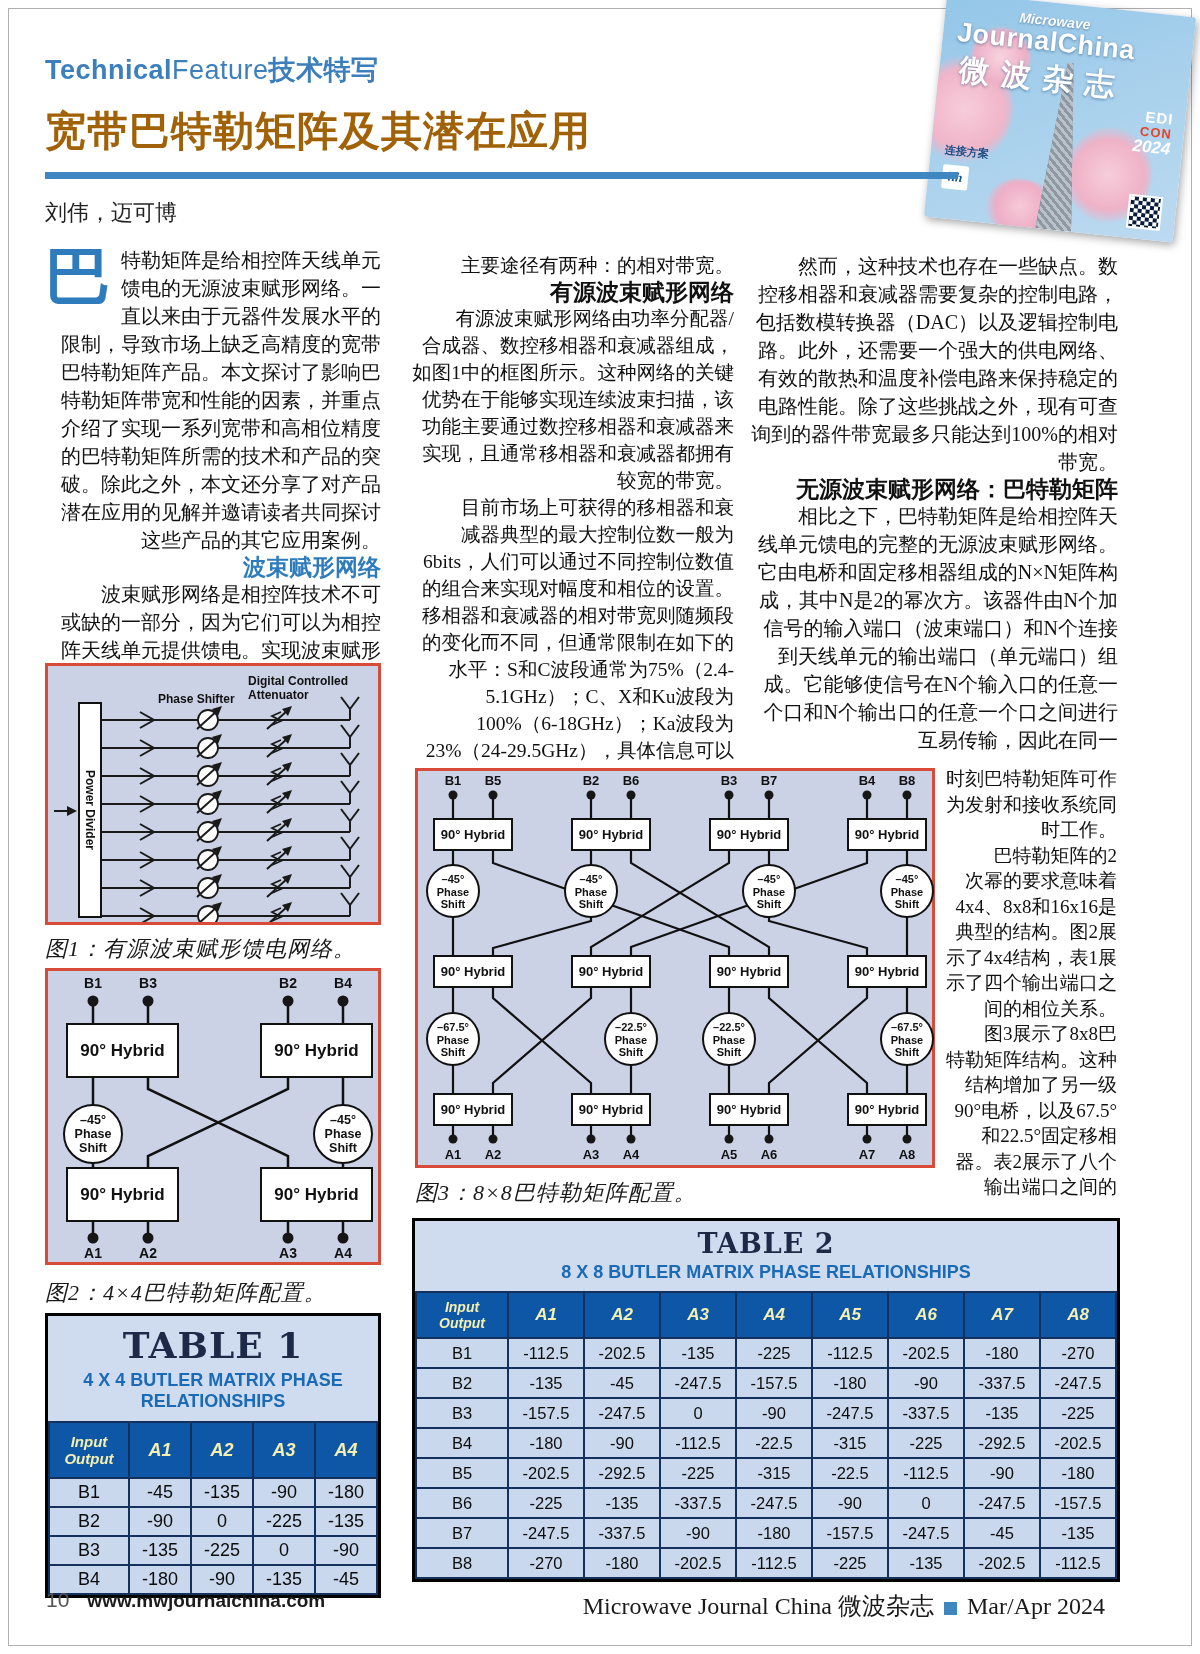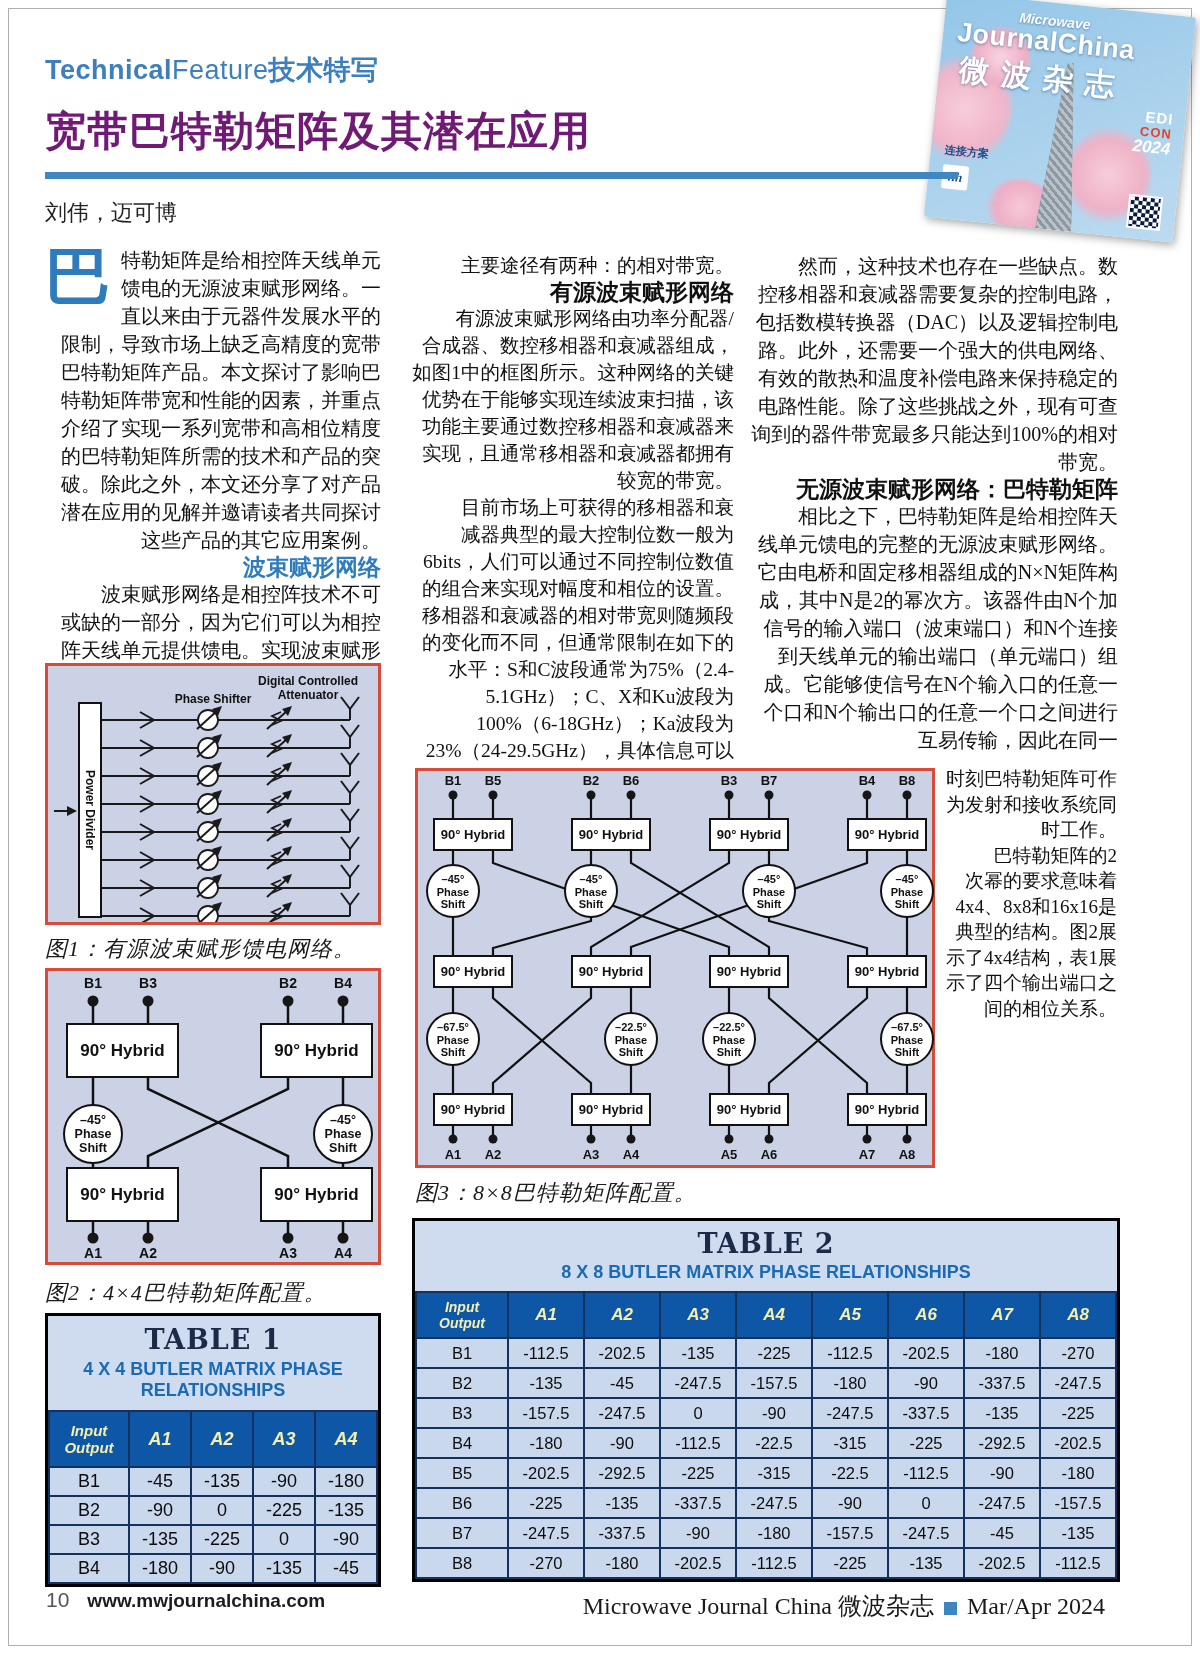--- a/index.html
+++ b/index.html
@@ -4,21 +4,21 @@
 <style>
   html,body{margin:0;padding:0;background:#e8e8e8;}
   .page{position:relative;width:1200px;height:1654px;background:#ffffff;margin:0 auto;overflow:hidden;
         font-family:"Liberation Serif","DejaVu Serif",serif;color:#111;}
   .frame{position:absolute;left:8px;top:8px;right:8px;bottom:8px;border:1px solid #b0b0b0;}
 
   
   .section-label{position:absolute;left:45px;top:52px;font-family:"Liberation Sans",sans-serif;
                  font-size:27px;color:#3c7fbc;letter-spacing:.5px;}
   .section-label .b{font-weight:700;}
-  .article-title{position:absolute;left:45px;top:104px;font-size:41px;font-weight:700;color:#701a75;letter-spacing:1px;}
+  .article-title{position:absolute;left:45px;top:104px;font-size:41px;font-weight:700;color:#a16207;letter-spacing:1px;}
   .title-rule{position:absolute;left:45px;top:172px;width:913px;height:7px;background:#3f87c1;}
   .authors{position:absolute;left:45px;top:198px;font-size:22px;color:#222;}
 
   
   .cover{position:absolute;left:935px;top:4px;width:250px;height:226px;transform:rotate(6deg);
          border-radius:3px;overflow:hidden;box-shadow:2px 3px 8px rgba(0,0,0,.35);
          background:linear-gradient(155deg,#93c6e8 0%,#a7d0ec 45%,#bcdaf0 100%);
          font-family:"Liberation Sans",sans-serif;}
   .cover .blossom{position:absolute;border-radius:50%;filter:blur(1px);}
   .cover .tower{position:absolute;left:112px;top:58px;width:36px;height:168px;
@@ -58,35 +58,35 @@
   .figbox{position:absolute;background:#cbd2e5;border:3px solid #d84b38;box-sizing:border-box;}
   .figcap{position:absolute;font-size:22px;font-style:italic;color:#1a1a1a;letter-spacing:1px;}
   .fig-el{position:absolute;box-sizing:border-box;font-family:"Liberation Sans",sans-serif;}
   .hyb{background:#fff;border:2px solid #111;text-align:center;font-weight:700;color:#111;}
   .ps{background:#fff;border:2px solid #111;border-radius:50%;text-align:center;font-weight:700;color:#111;}
   .ps div{margin:0;}
   .portlbl{position:absolute;text-align:center;font-family:"Liberation Sans",sans-serif;font-weight:700;
            font-size:14px;color:#111;}
   .figsvg{position:absolute;left:0;top:0;}
   .f1lbl{position:absolute;font-family:"Liberation Sans",sans-serif;font-weight:700;font-size:12px;
-         color:#111;text-align:center;}
+         color:#111;}
   .pwr{position:absolute;left:30px;top:36px;width:24px;height:216px;background:#fff;border:2px solid #111;
        box-sizing:border-box;}
   .pwr span{display:block;writing-mode:vertical-rl;margin:0 auto;height:100%;text-align:center;
             font-family:"Liberation Sans",sans-serif;font-weight:700;font-size:12px;color:#111;}
 
   
   .tblbox{position:absolute;border:3px solid #000000;background:#cfdcef;box-sizing:border-box;}
   .t-title{text-align:center;font-family:"DejaVu Serif",serif;font-weight:700;color:#1c2947;letter-spacing:1px;}
   .t-sub{text-align:center;font-family:"Liberation Sans",sans-serif;font-weight:700;color:#1a6ab5;}
   .tblbox table{width:100%;border-collapse:collapse;table-layout:fixed;font-family:"Liberation Sans",sans-serif;}
   .tblbox th{background:#0d57a6;color:#f5efb0;font-style:italic;font-weight:700;border:2px solid #14305c;}
   .tblbox th.corner{white-space:pre-line;}
   .tblbox td{background:#c9d8ed;color:#0c0c0c;text-align:center;border:2px solid #14305c;}
-  .tbl1 .t-title{font-size:27px;padding:8px 0 4px;}
+  .tbl1 .t-title{font-size:36px;padding:8px 0 4px;}
   .tbl1 .t-sub{font-size:18px;line-height:21px;padding:0 10px 9px;}
   .tbl1 th{font-size:18px;height:52px;}
   .tbl1 th.corner{width:76px;font-size:15px;line-height:17px;}
   .tbl1 td{font-size:18px;height:25px;}
   .tbl2 .t-title{font-size:27px;padding:7px 0 3px;}
   .tbl2 .t-sub{font-size:18px;padding:0 0 8px;}
   .tbl2 th{font-size:17px;height:42px;}
   .tbl2 th.corner{width:88px;font-size:14px;line-height:16px;}
   .tbl2 td{font-size:16.5px;height:26px;}
 
@@ -143,20 +143,21 @@
 
   <div class="coltext col3">
     <p>然而，这种技术也存在一些缺点。数控移相器和衰减器需要复杂的控制电路，包括数模转换器（DAC）以及逻辑控制电路。此外，还需要一个强大的供电网络、有效的散热和温度补偿电路来保持稳定的电路性能。除了这些挑战之外，现有可查询到的器件带宽最多只能达到100%的相对带宽。</p>
     <p class="colhead noindent">无源波束赋形网络：巴特勒矩阵</p>
     <p>相比之下，巴特勒矩阵是给相控阵天线单元馈电的完整的无源波束赋形网络。它由电桥和固定移相器组成的N×N矩阵构成，其中N是2的幂次方。该器件由N个加信号的输入端口（波束端口）和N个连接到天线单元的输出端口（单元端口）组成。它能够使信号在N个输入口的任意一个口和N个输出口的任意一个口之间进行互易传输，因此在同一</p>
   </div>
 
   <div class="coltext col3n">
     <p class="noindent">时刻巴特勒矩阵可作为发射和接收系统同时工作。</p>
     <p>巴特勒矩阵的2次幂的要求意味着4x4、8x8和16x16是典型的结构。图2展示了4x4结构，表1展示了四个输出端口之间的相位关系。</p>
+    <p>图3展示了8x8巴特勒矩阵结构。这种结构增加了另一级90°电桥，以及67.5°和22.5°固定移相器。表2展示了八个输出端口之间的</p>
   </div>
 
   <div class="figbox" style="left:45px;top:663px;width:336px;height:262px;">
     <svg class="figsvg" width="330" height="256" viewBox="0 0 330 256">
       <defs>
         <g id="branch" stroke="#1a1a1a" stroke-width="2" fill="none">
           <line x1="54" y1="0" x2="302" y2="0"></line>
           <path d="M92,-8 L106,0 L92,8"></path>
           <circle cx="160" cy="0" r="10" fill="#ffffff" stroke-width="1.8"></circle>
           <line x1="149" y1="9" x2="170" y2="-10"></line>

